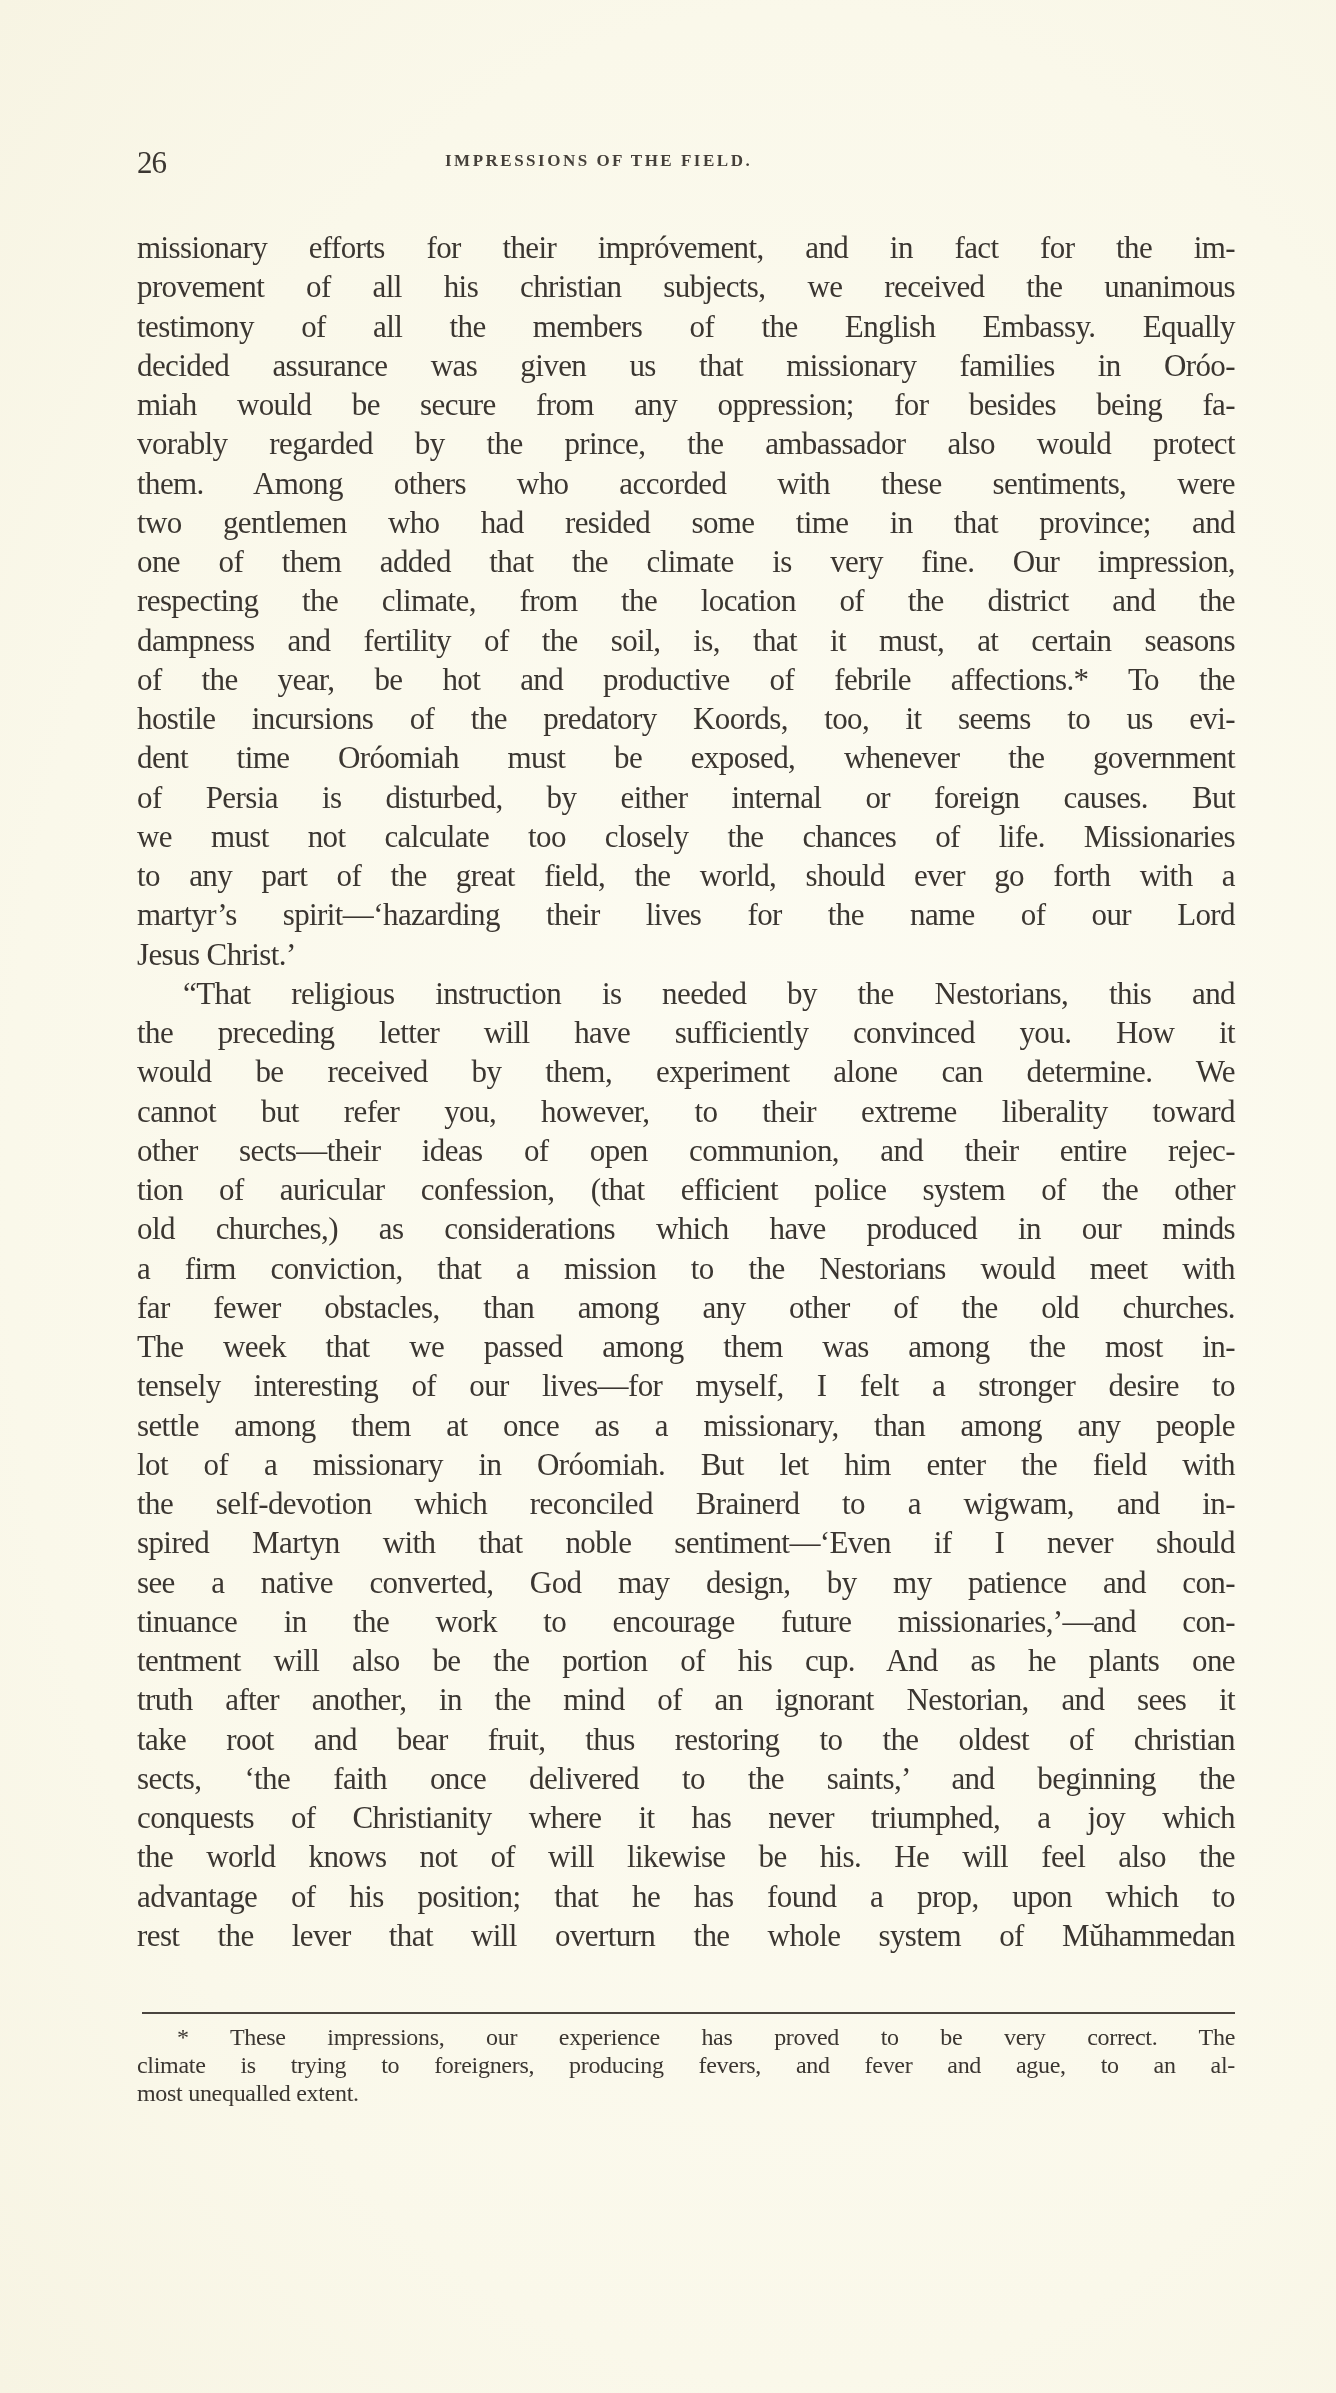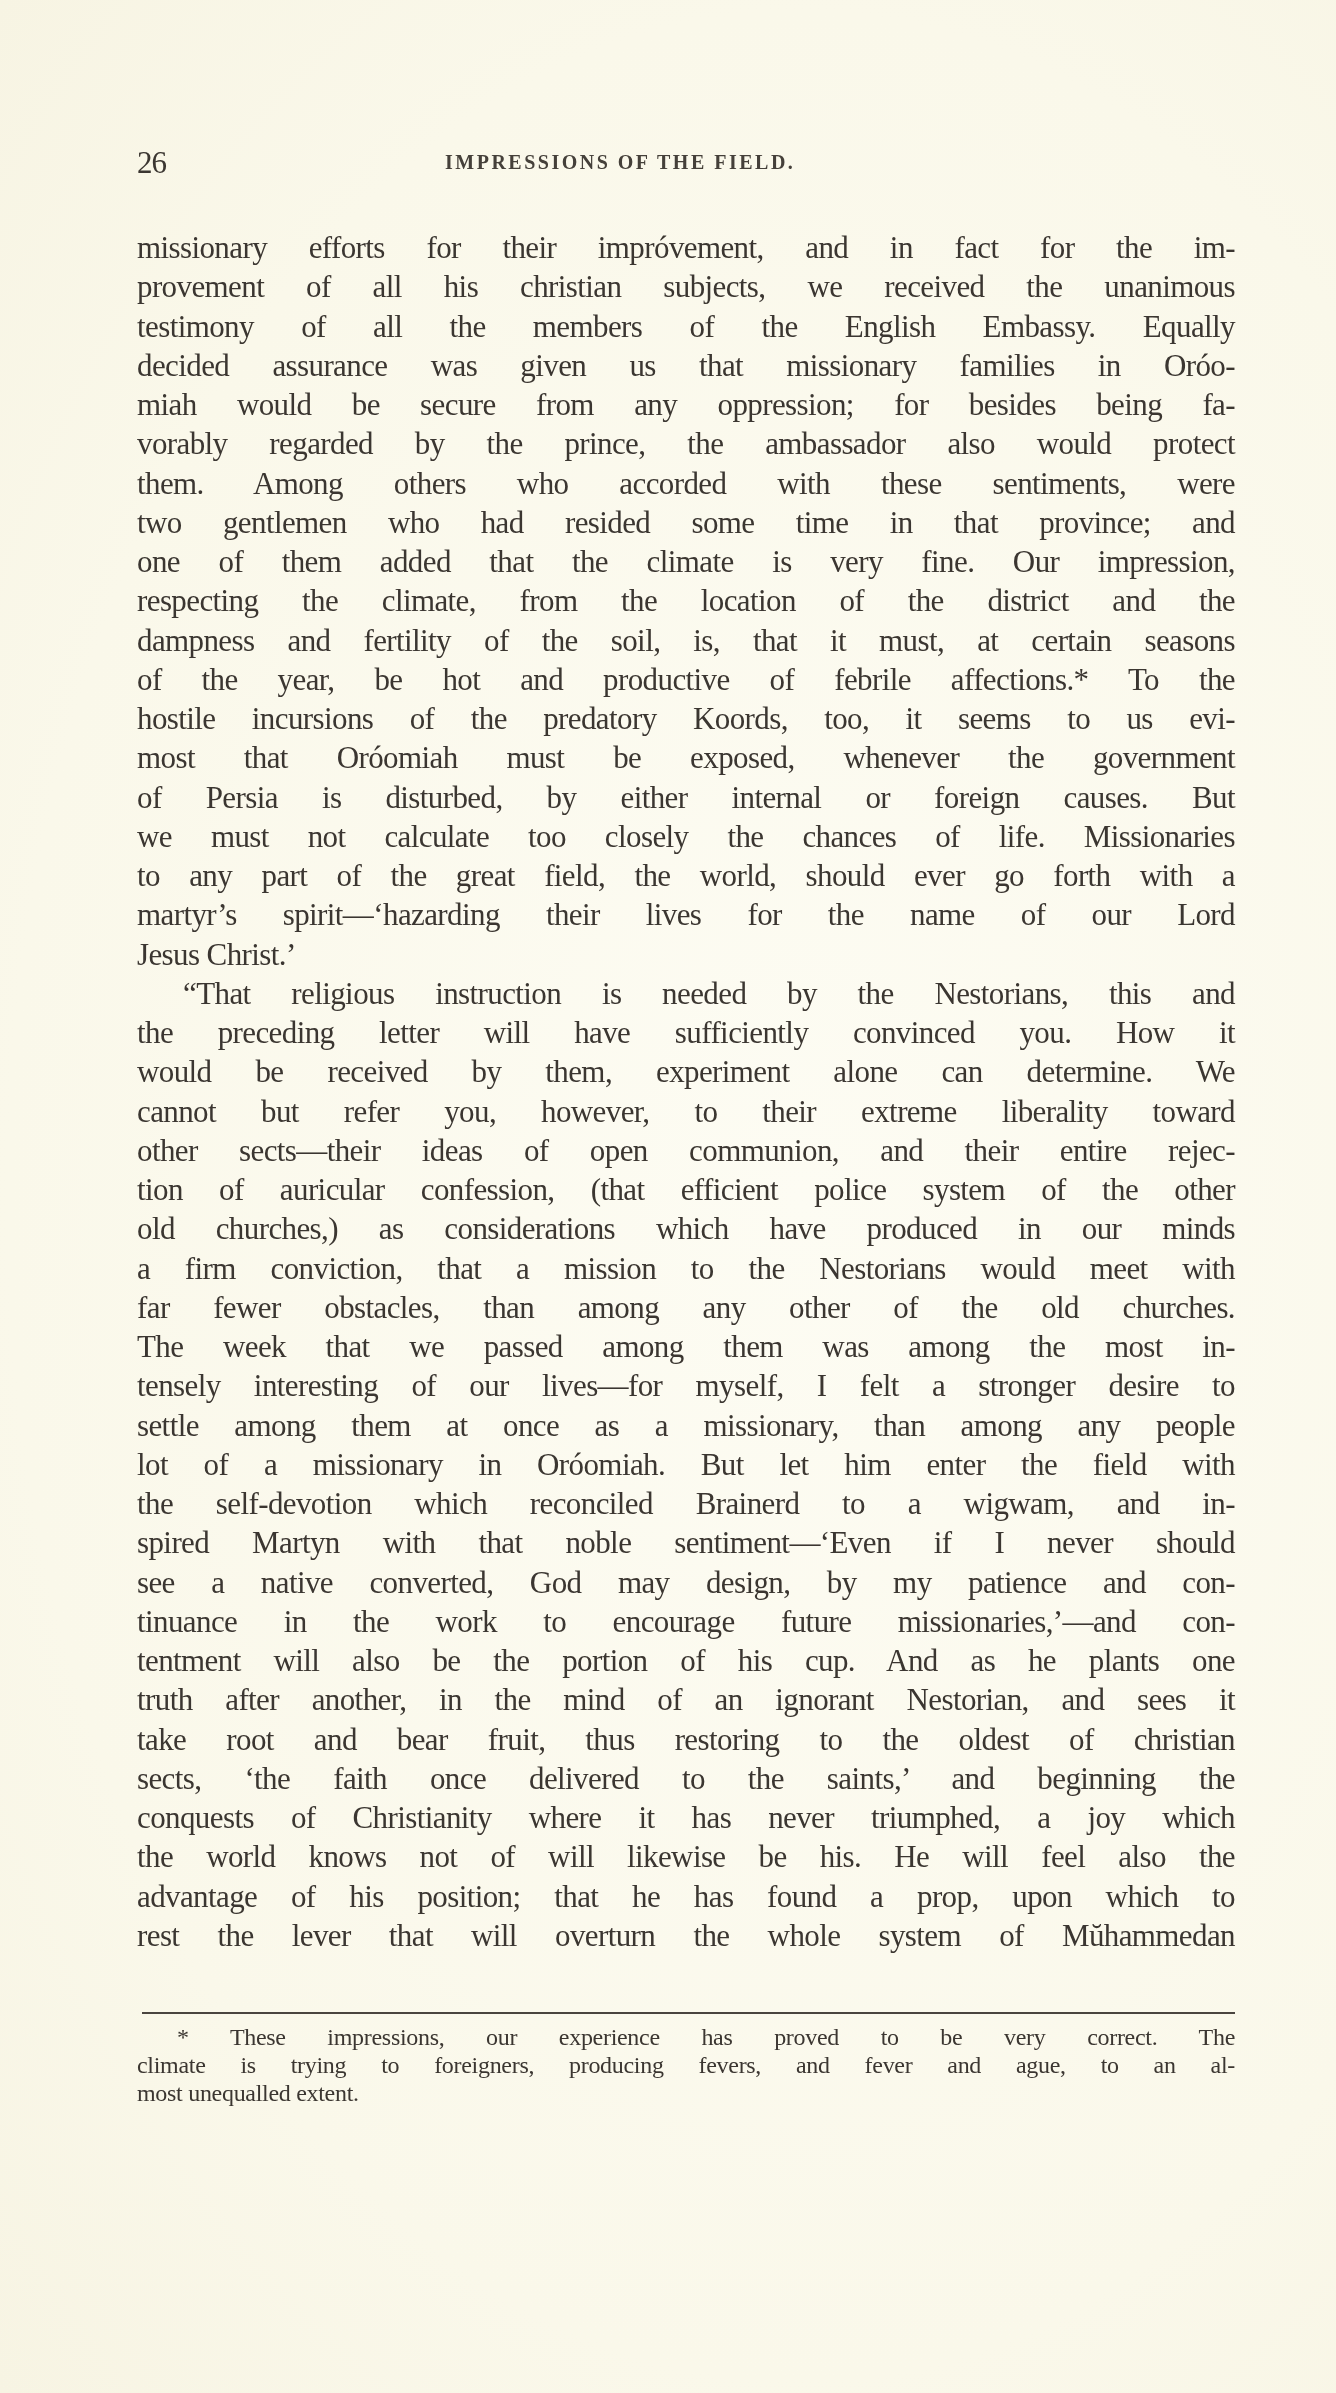--- a/index.html
+++ b/index.html
@@ -7,21 +7,21 @@
     width: 1336px; height: 2393px; overflow: hidden;
     background: #fbf9ee;
     position: relative;
     font-family: "Liberation Serif", "DejaVu Serif", serif;
     color: #3b3631;
   }
   .page { position: absolute; left: 0; top: 0; width: 1336px; height: 2393px;
     background: radial-gradient(ellipse at 60% 50%, #fdfcf3 0%, #faf8ea 70%, #f7f4e3 100%); }
   .running-head { position: absolute; top: 147px; left: 137px; width: 1098px; height: 34px; }
   .page-number { position: absolute; left: 0; top: -2px; font-size: 31px; letter-spacing: -1px; }
-  .running-title { position: absolute; left: 308px; top: 4px; font-size: 20px; font-weight: bold; letter-spacing: 2.5px; color: #45403a; }
+  .running-title { position: absolute; left: 308px; top: 4px; font-size: 17px; font-weight: bold; letter-spacing: 2.5px; color: #45403a; }
   .body-text { position: absolute; left: 137px; top: 228px; width: 1098px; }
   .line {
     display: block; height: 39.25px; line-height: 39.25px;
     font-size: 31px; white-space: nowrap;
     text-align: justify; text-align-last: justify;
     transform-origin: left center;
     letter-spacing: -0.6px;
   }
   .line.last { text-align: right; text-align-last: left; }
   .line.indent { padding-left: 46px; }
@@ -51,21 +51,21 @@
     <span class="line">decided assurance was given us that missionary families in Oróo-</span>
     <span class="line">miah would be secure from any oppression; for besides being fa-</span>
     <span class="line">vorably regarded by the prince, the ambassador also would protect</span>
     <span class="line">them.  Among others who accorded with these sentiments, were</span>
     <span class="line">two gentlemen who had resided some time in that province; and</span>
     <span class="line">one of them added that the climate is very fine.  Our impression,</span>
     <span class="line">respecting the climate, from the location of the district and the</span>
     <span class="line">dampness and fertility of the soil, is, that it must, at certain seasons</span>
     <span class="line">of the year, be hot and productive of febrile affections.*  To the</span>
     <span class="line">hostile incursions of the predatory Koords, too, it seems to us evi-</span>
-    <span class="line">most that Oróomiah must be exposed, whenever the government</span>
+    <span class="line">dent time Oróomiah must be exposed, whenever the government</span>
     <span class="line">of Persia is disturbed, by either internal or foreign causes.  But</span>
     <span class="line">we must not calculate too closely the chances of life.  Missionaries</span>
     <span class="line">to any part of the great field, the world, should ever go forth with a</span>
     <span class="line">martyr’s spirit—‘hazarding their lives for the name of our Lord</span>
     <span class="line last">Jesus Christ.’</span>
     <span class="line indent">“That religious instruction is needed by the Nestorians, this and</span>
     <span class="line">the preceding letter will have sufficiently convinced you.  How it</span>
     <span class="line">would be received by them, experiment alone can determine.  We</span>
     <span class="line">cannot but refer you, however, to their extreme liberality toward</span>
     <span class="line">other sects—their ideas of open communion, and their entire rejec-</span>

